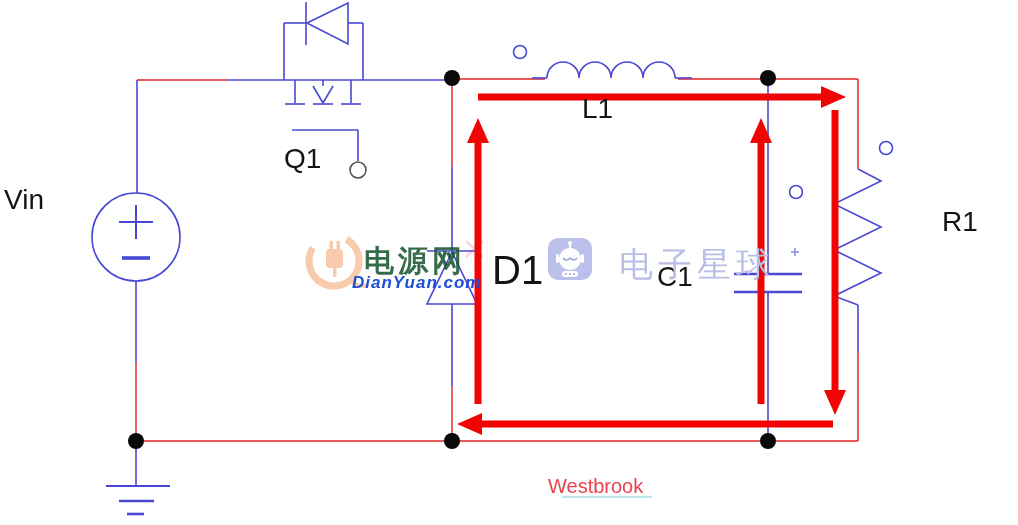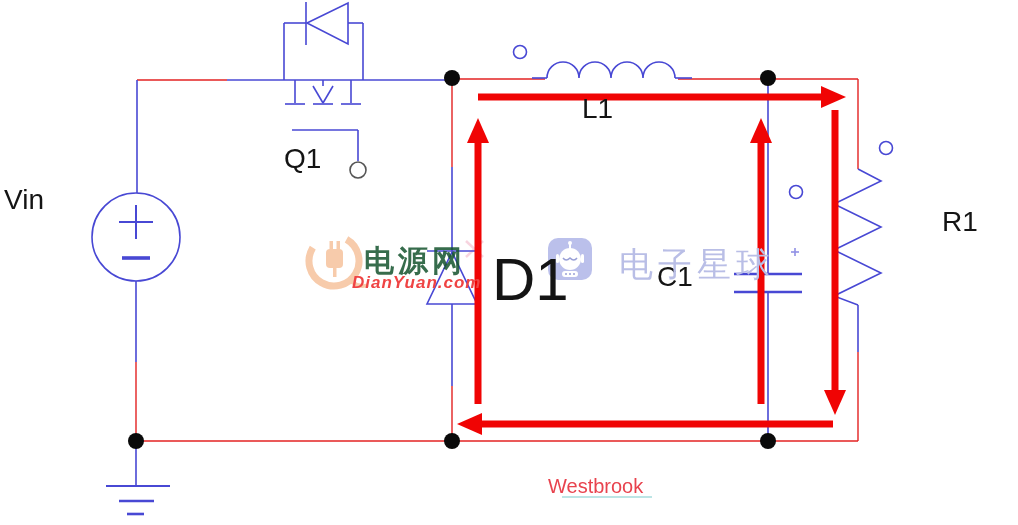--- a/index.html
+++ b/index.html
@@ -2,25 +2,25 @@
 <html><head>
 <meta charset="utf-8">
 <style>
   html,body{margin:0;padding:0;background:#ffffff;}
   body{width:1018px;height:525px;position:relative;overflow:hidden;
        font-family:"Liberation Sans", sans-serif;}
   #stage{position:absolute;inset:0;width:1018px;height:525px;}
   svg{position:absolute;left:0;top:0;}
   .lbl{position:absolute;color:#141414;font-size:28px;line-height:1;
        white-space:nowrap;letter-spacing:0px;}
-  .lbl-d1{font-size:60px;}
+  .lbl-d1{font-size:40px;}
   .caption{position:absolute;color:#e8434e;font-size:20px;line-height:1;}
   .wm-cn1{position:absolute;color:#14532d;font-size:30px;font-weight:bold;
           letter-spacing:4px;opacity:.85;}
-  .wm-sub1{position:absolute;color:#ef4444;font-size:17px;font-weight:bold;
+  .wm-sub1{position:absolute;color:#1d4ed8;font-size:17px;font-weight:bold;
            font-style:italic;letter-spacing:1px;}
   .wm-cn2{position:absolute;color:#b9bee6;font-size:34px;font-weight:500;
           letter-spacing:5px;}
 </style>
 </head>
 <body>
 
 <div id="stage">
 
 <svg width="1018" height="525" viewBox="0 0 1018 525">

